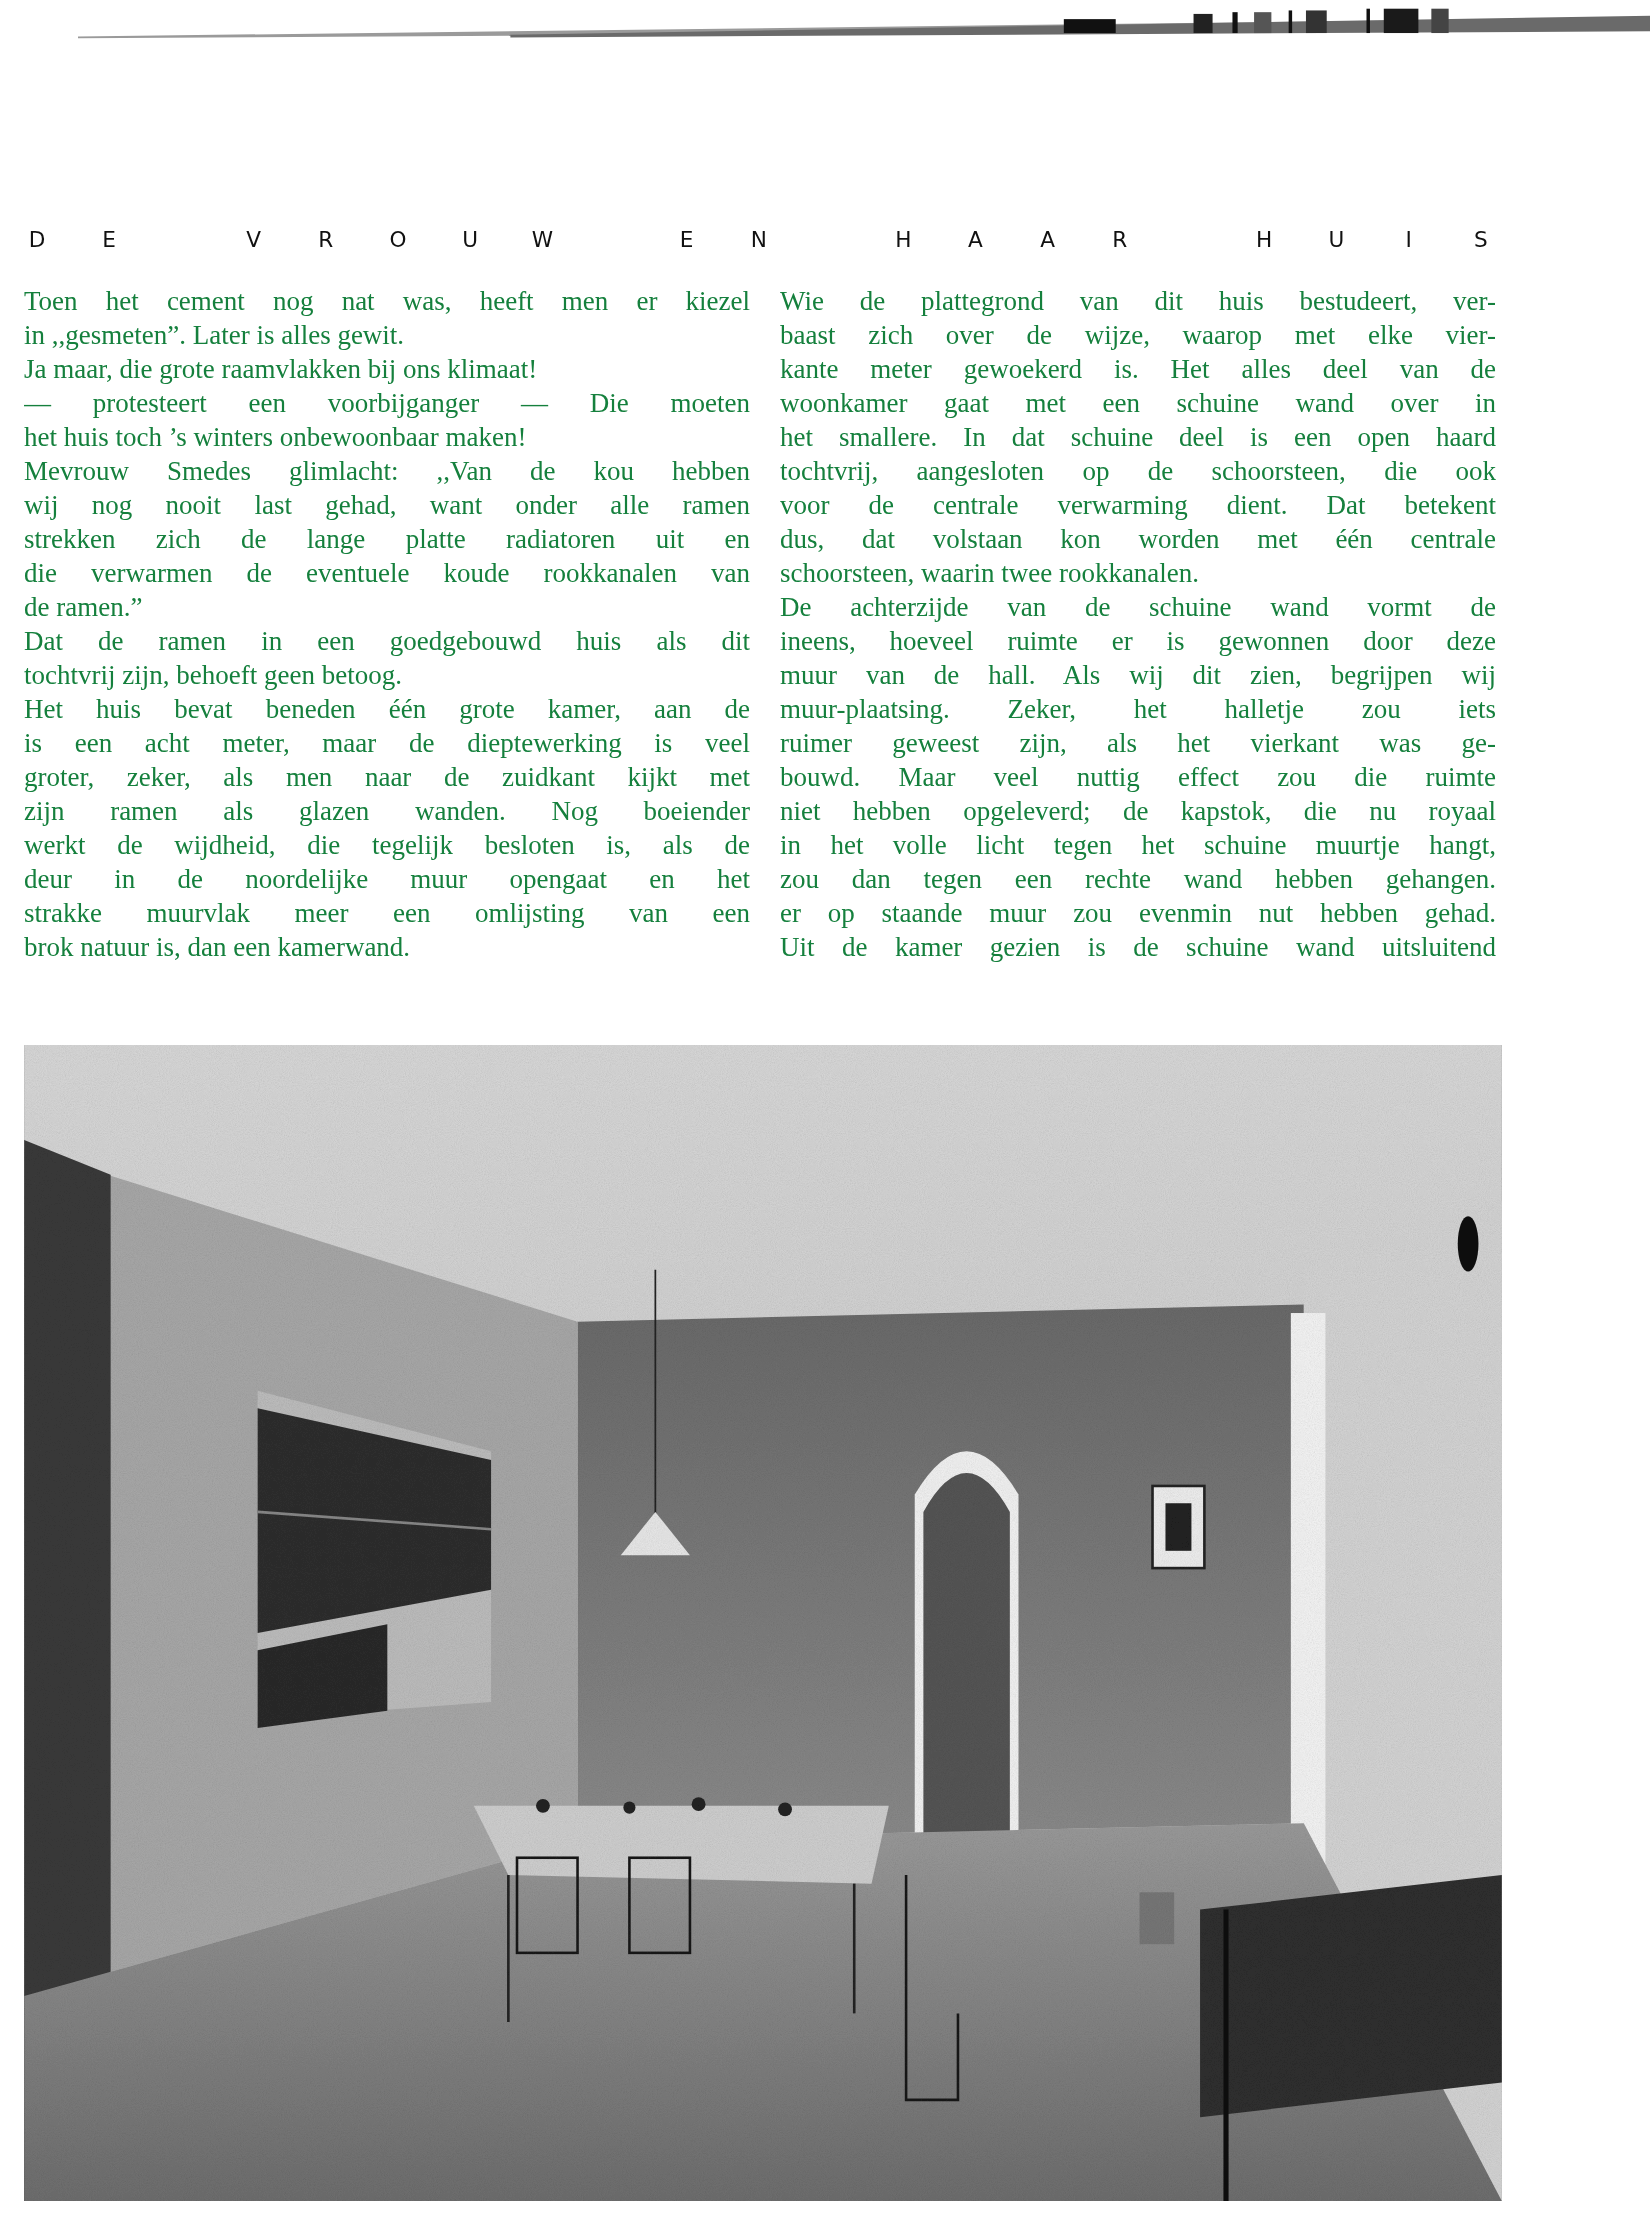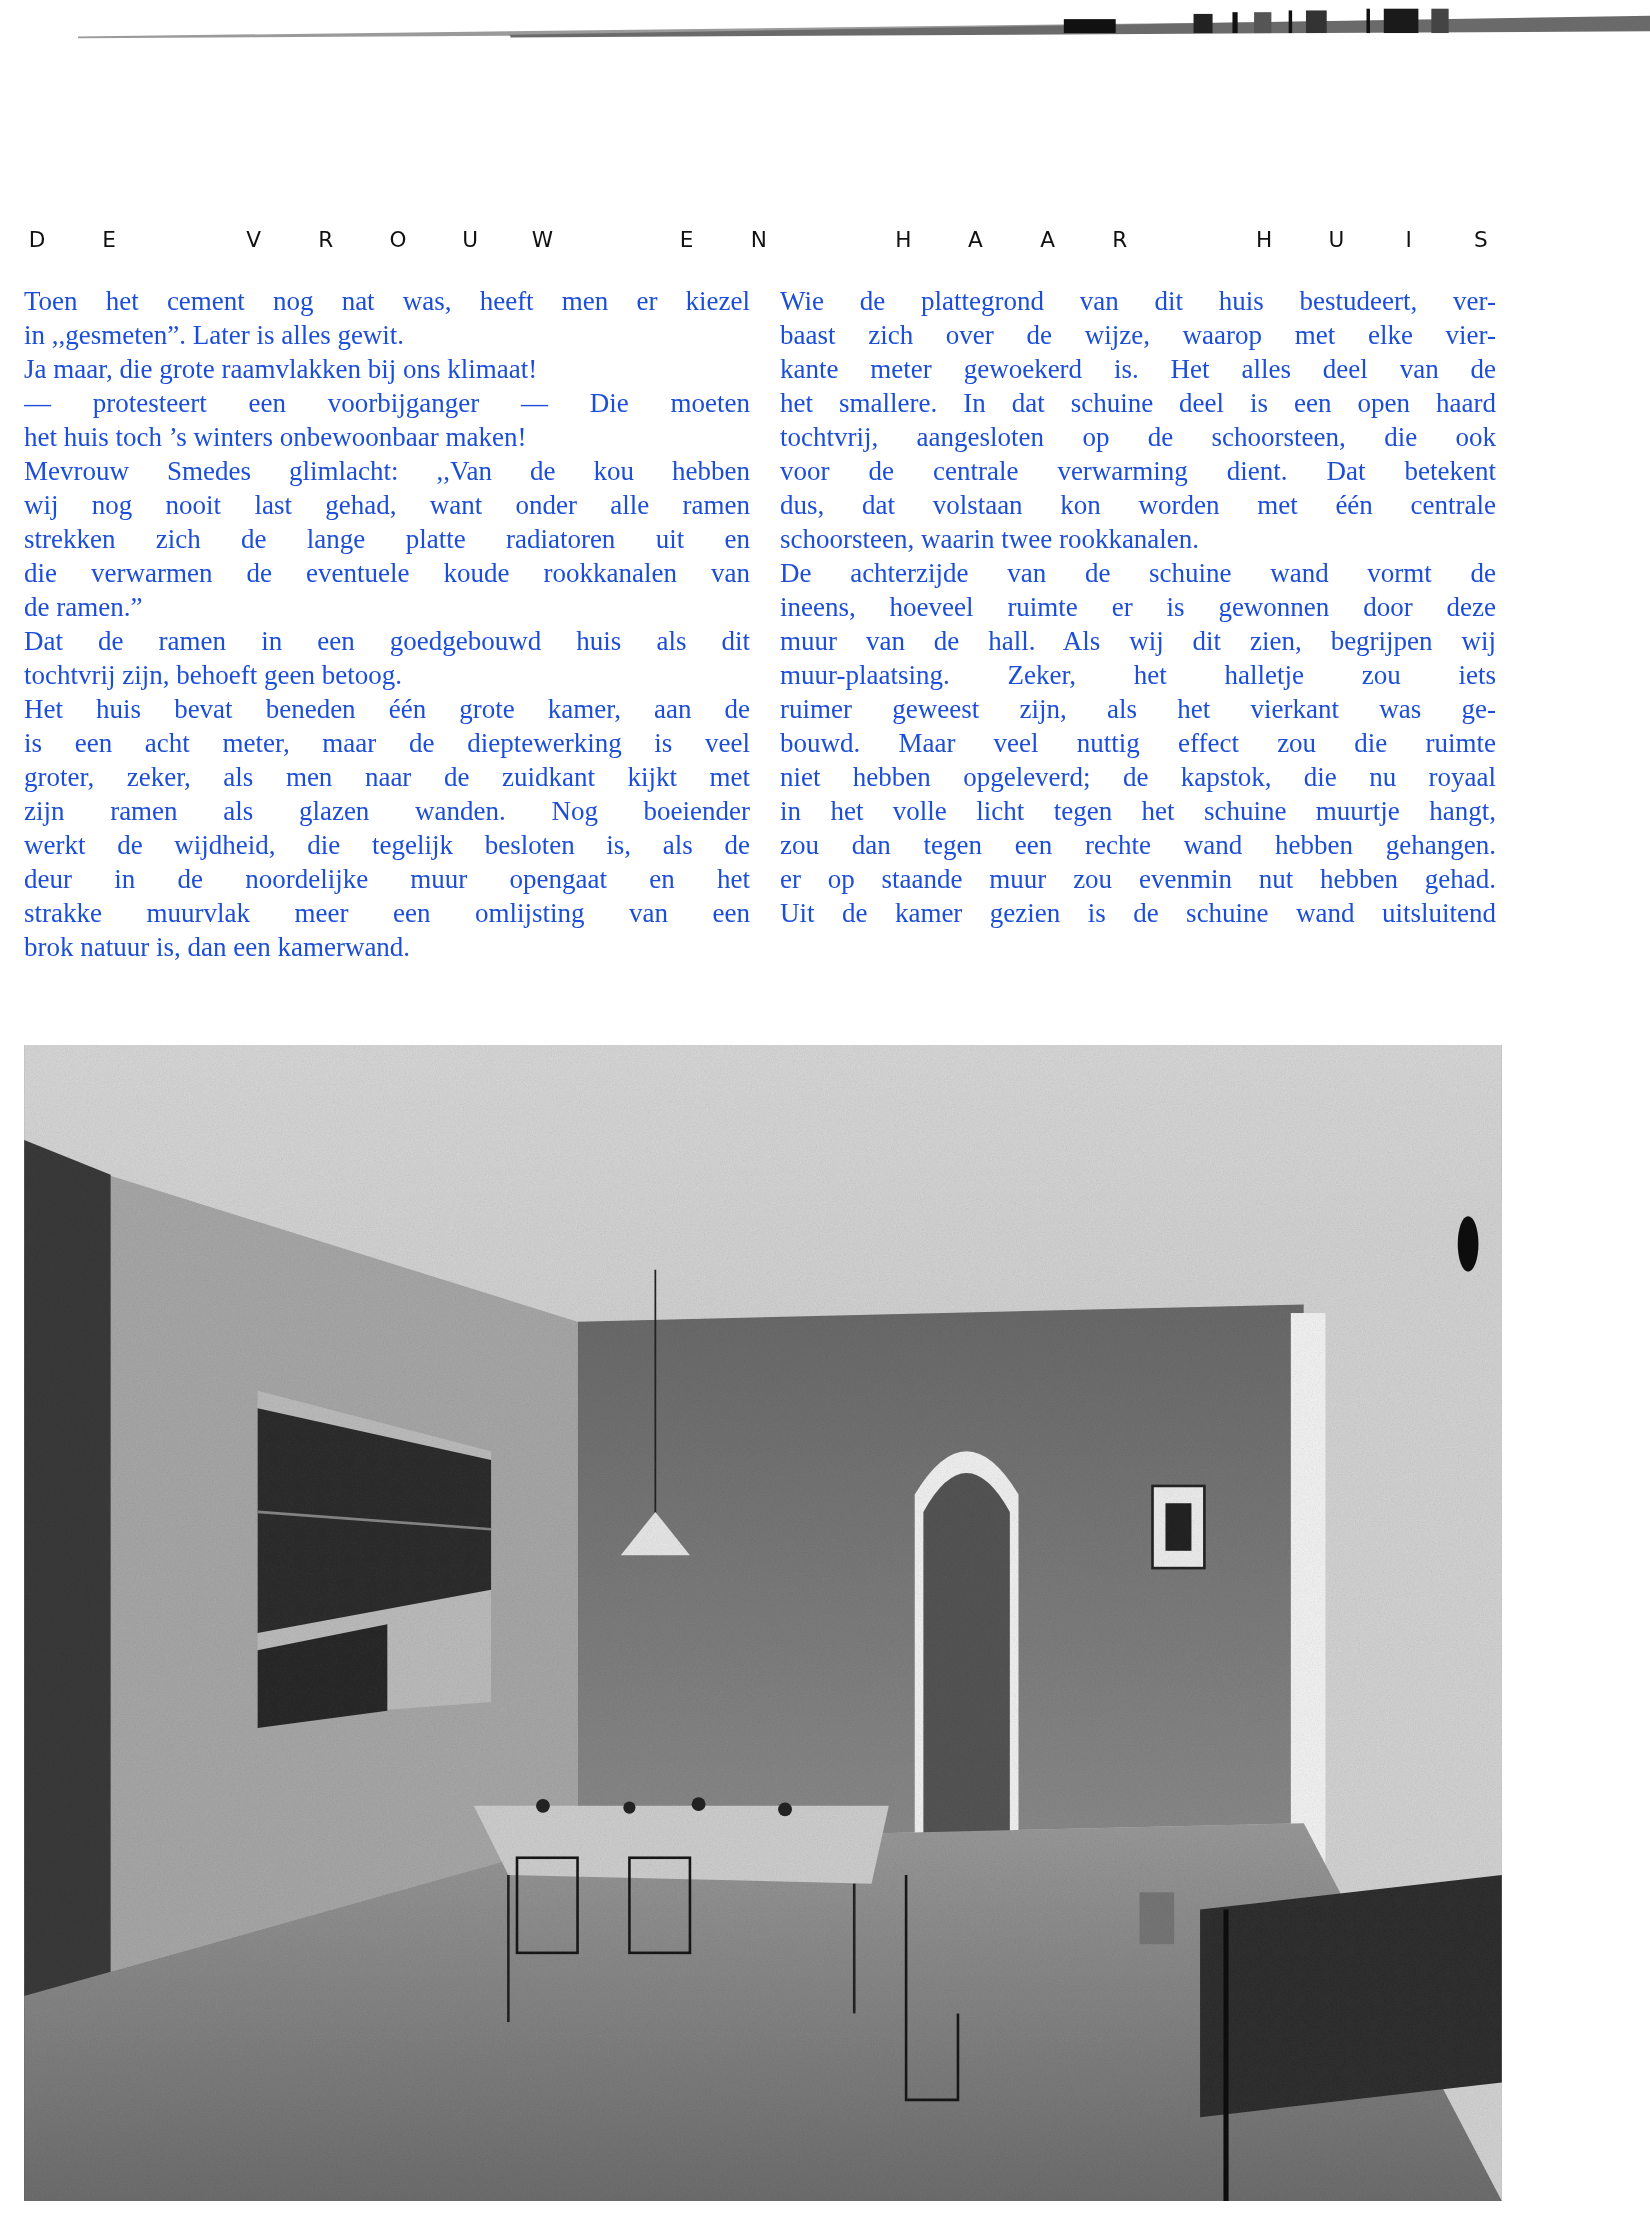--- a/index.html
+++ b/index.html
@@ -11,21 +11,21 @@
 
   
   .running-head { position: absolute; top: 227px; left: 24px; width: 1470px; height: 26px;
                   display: flex; justify-content: space-between;
                   font-family: "DejaVu Sans", sans-serif; font-size: 21.6px; letter-spacing: 0;
                   color: #111; }
   .running-head span { display: inline-block; width: 26px; text-align: center; }
 
   
   .col { position: absolute; top: 284px; font-size: 27px; line-height: 34px;
-         color: #1d4ed8; text-align: justify; }
+         color: #15803d; text-align: justify; }
   .col-left { left: 24px; width: 726px; }
   .col-right { left: 780px; width: 716px; }
   .col .line { display: block; white-space: nowrap; text-align-last: justify; height: 34px; }
   .col .line.last { text-align-last: left; }
 
   
   .photo { position: absolute; left: 24px; top: 1045px; width: 1478px; height: 1156px;
            background: #8c8c8c; overflow: hidden; }
   .photo svg { display: block; }
 </style>
@@ -89,20 +89,21 @@
     <span class="line" style="white-space: normal; text-align: justify; width: 726px; overflow: hidden;">zijn ramen als glazen wanden. Nog boeiender</span>
     <span class="line" style="white-space: normal; text-align: justify; width: 726px; overflow: hidden;">werkt de wijdheid, die tegelijk besloten is, als de</span>
     <span class="line" style="white-space: normal; text-align: justify; width: 726px; overflow: hidden;">deur in de noordelijke muur opengaat en het</span>
     <span class="line" style="white-space: normal; text-align: justify; width: 726px; overflow: hidden;">strakke muurvlak meer een omlijsting van een</span>
     <span class="line last">brok natuur is, dan een kamerwand.</span>
   </div>
 <div class="col col-right">
     <span class="line" style="white-space: normal; text-align: justify; width: 716px; overflow: hidden;">Wie de plattegrond van dit huis bestudeert, ver-</span>
     <span class="line" style="white-space: normal; text-align: justify; width: 716px; overflow: hidden;">baast zich over de wijze, waarop met elke vier-</span>
     <span class="line" style="white-space: normal; text-align: justify; width: 716px; overflow: hidden;">kante meter gewoekerd is. Het alles deel van de</span>
+    <span class="line" style="white-space: normal; text-align: justify; width: 716px; overflow: hidden;">woonkamer gaat met een schuine wand over in</span>
     <span class="line" style="white-space: normal; text-align: justify; width: 716px; overflow: hidden;">het smallere. In dat schuine deel is een open haard</span>
     <span class="line" style="white-space: normal; text-align: justify; width: 716px; overflow: hidden;">tochtvrij, aangesloten op de schoorsteen, die ook</span>
     <span class="line" style="white-space: normal; text-align: justify; width: 716px; overflow: hidden;">voor de centrale verwarming dient. Dat betekent</span>
     <span class="line" style="white-space: normal; text-align: justify; width: 716px; overflow: hidden;">dus, dat volstaan kon worden met één centrale</span>
     <span class="line last">schoorsteen, waarin twee rookkanalen.</span>
     <span class="line" style="white-space: normal; text-align: justify; width: 716px; overflow: hidden;">De achterzijde van de schuine wand vormt de</span>
     <span class="line" style="white-space: normal; text-align: justify; width: 716px; overflow: hidden;">ineens, hoeveel ruimte er is gewonnen door deze</span>
     <span class="line" style="white-space: normal; text-align: justify; width: 716px; overflow: hidden;">muur van de hall. Als wij dit zien, begrijpen wij</span>
     <span class="line" style="white-space: normal; text-align: justify; width: 716px; overflow: hidden;">muur-plaatsing. Zeker, het halletje zou iets</span>
     <span class="line" style="white-space: normal; text-align: justify; width: 716px; overflow: hidden;">ruimer geweest zijn, als het vierkant was ge-</span>

